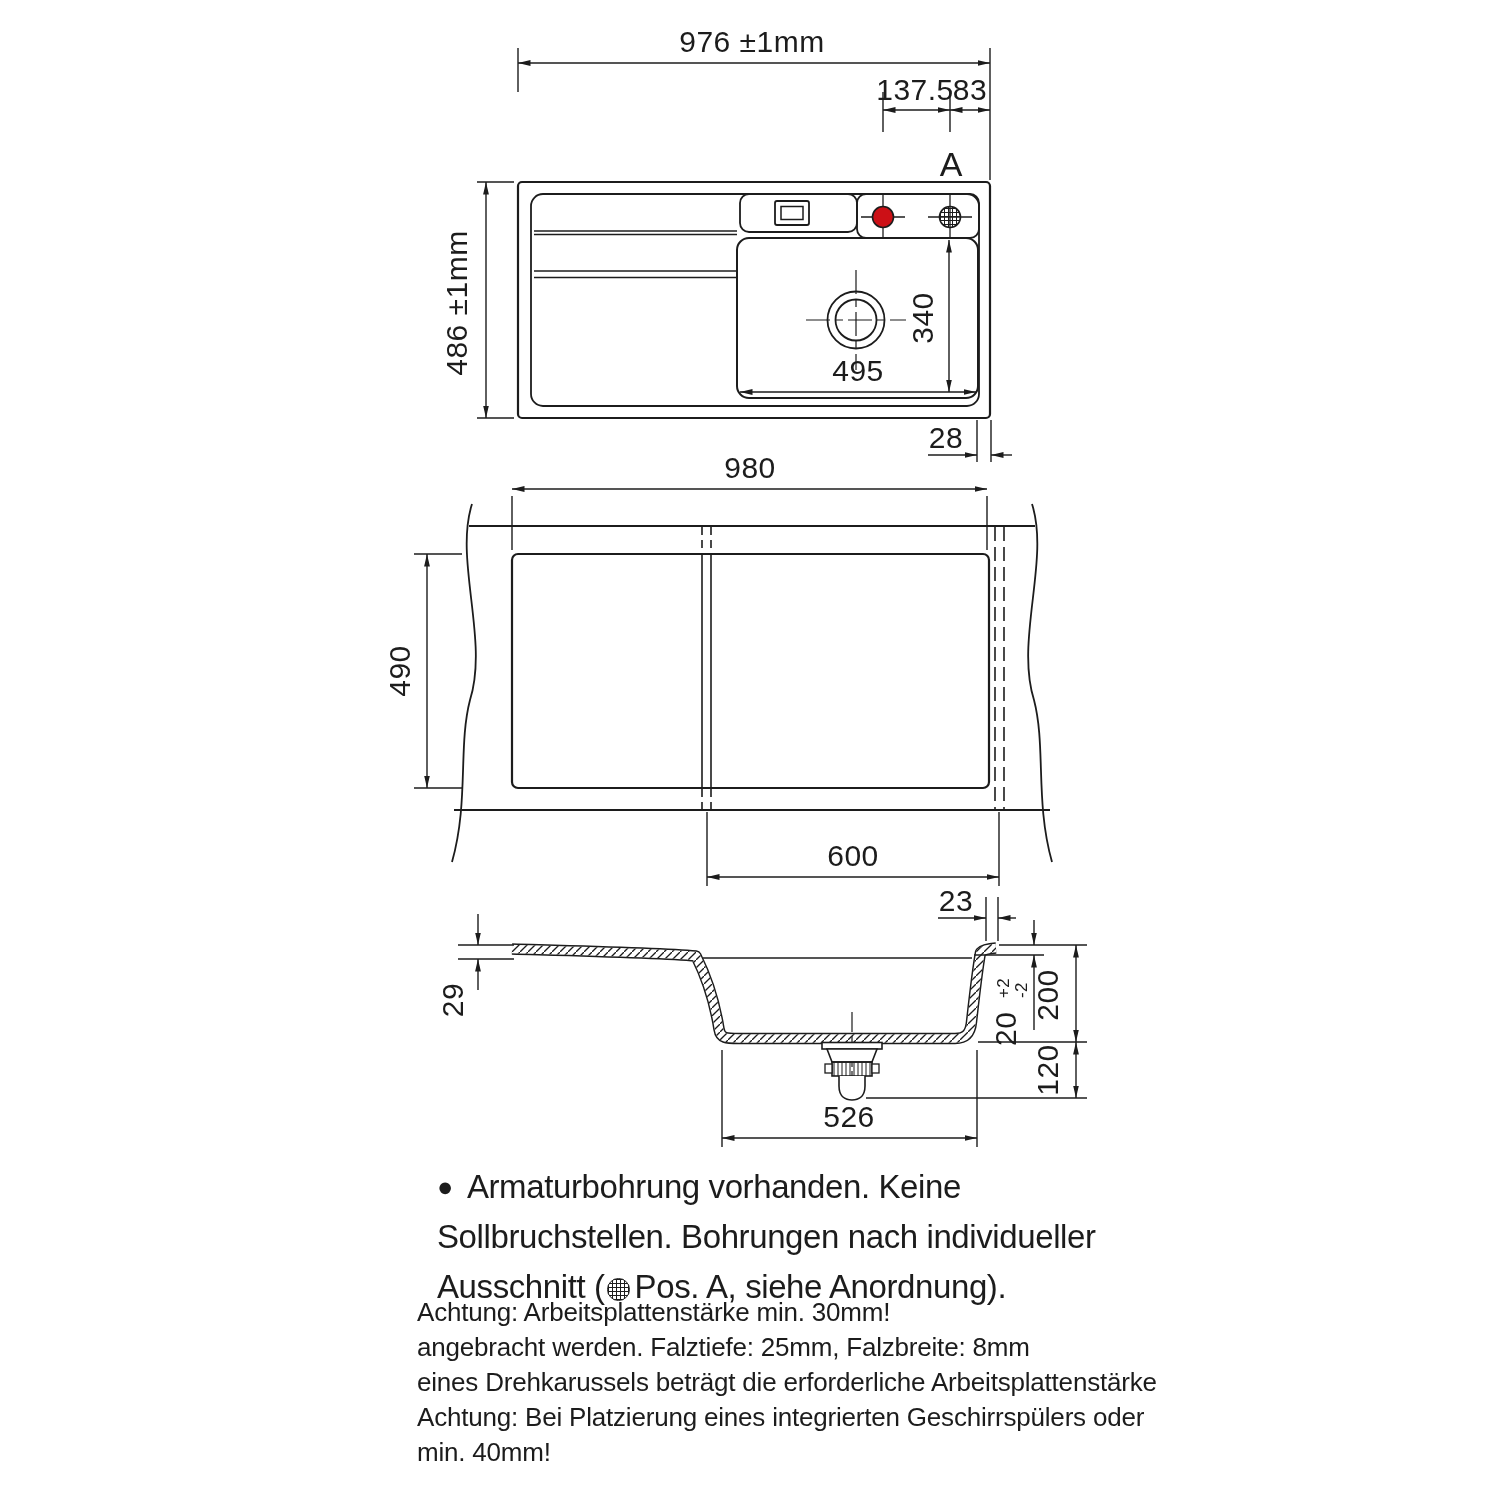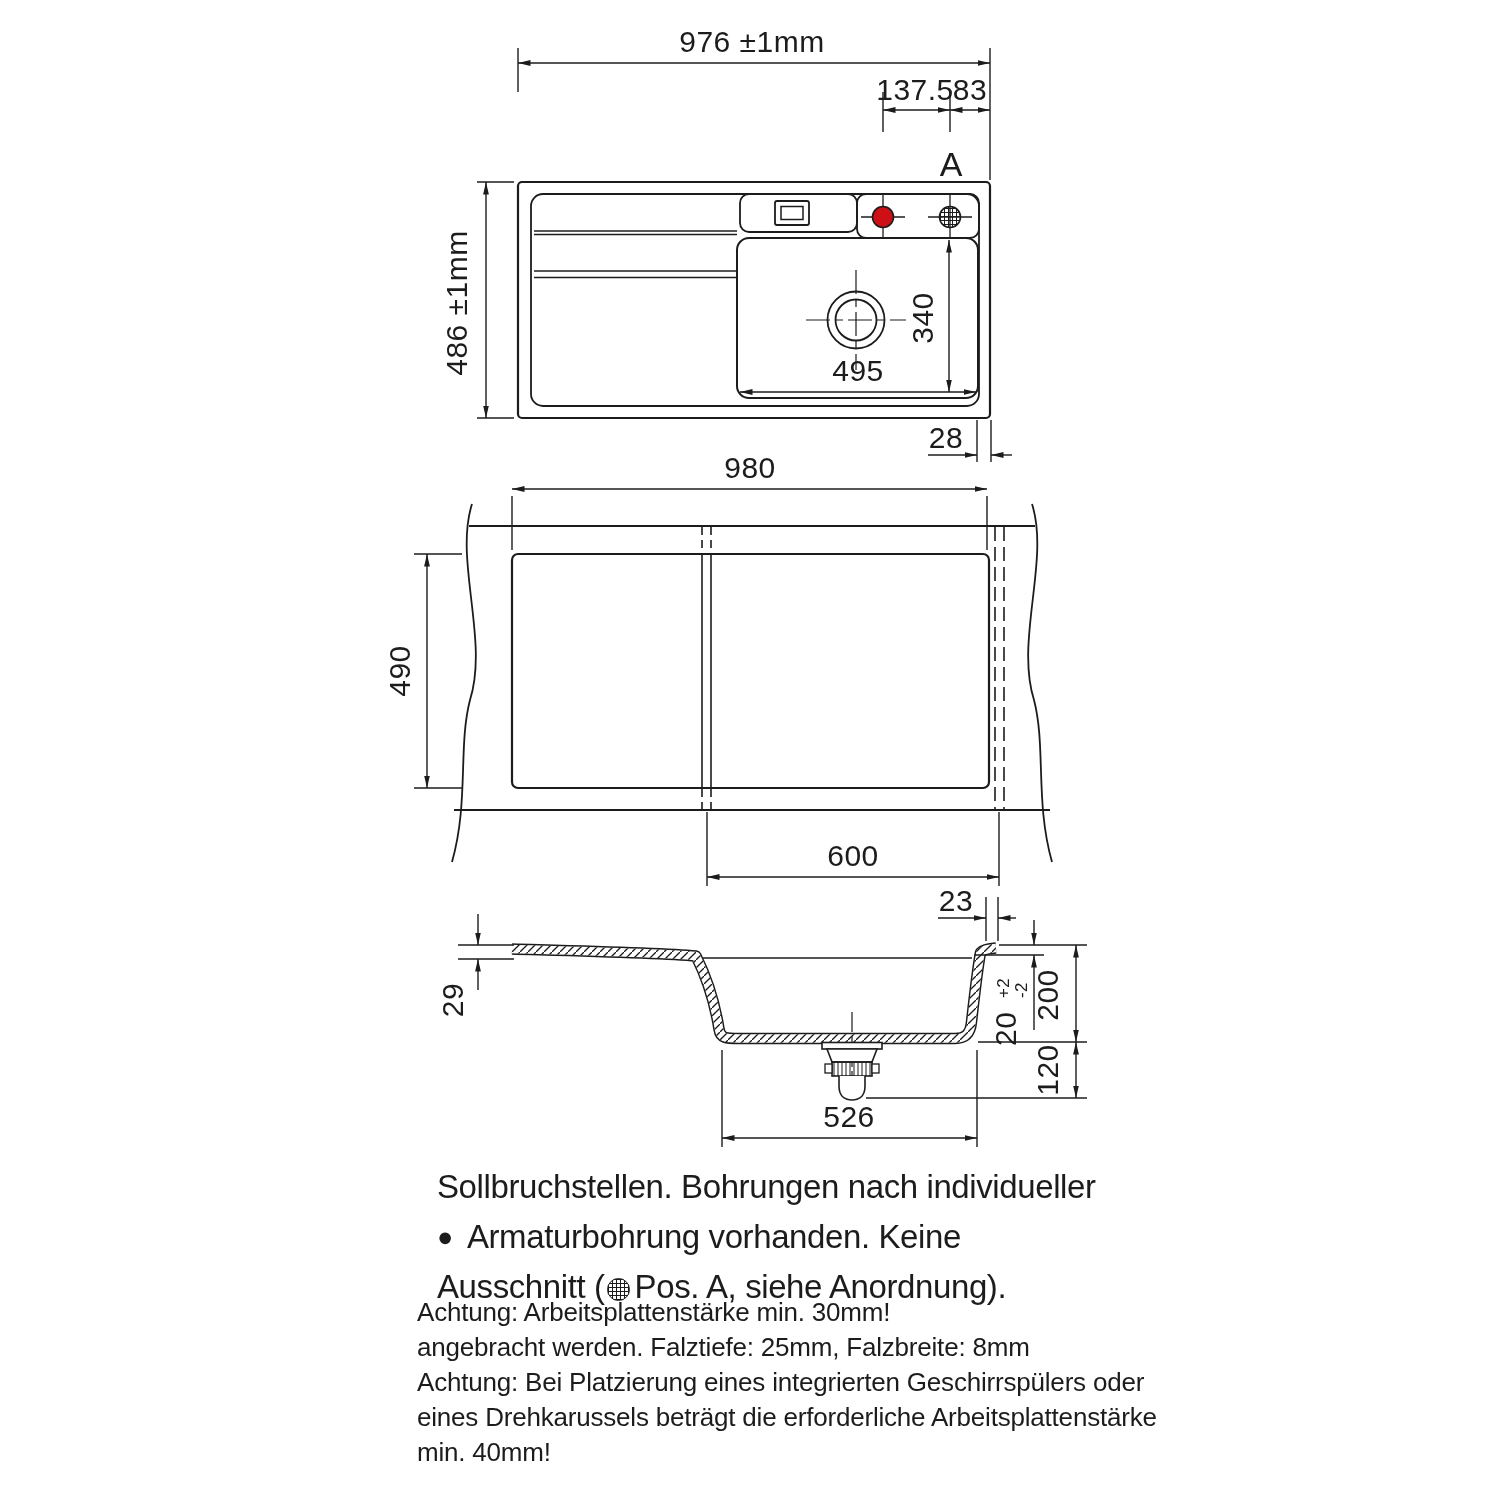--- a/index.html
+++ b/index.html
@@ -226,26 +226,26 @@
     <g>
       <line class="dl" x1="722" y1="1050" x2="722" y2="1147"></line>
       <line class="dl" x1="977" y1="1050" x2="977" y2="1147"></line>
       <line class="dl" x1="722" y1="1138" x2="977" y2="1138" marker-start="url(#arr)" marker-end="url(#arr)"></line>
       <text class="dim" x="849" y="1127" text-anchor="middle">526</text>
     </g>
   </g>
 </svg>
 
 <div class="note">
+  <div><span class="bullet">●</span><span>Armaturbohrung vorhanden. Keine</span></div>
   <div>Sollbruchstellen. Bohrungen nach individueller</div>
-  <div><span class="bullet">●</span><span>Armaturbohrung vorhanden. Keine</span></div>
   <div><span>Ausschnitt (</span><span class="hatch-dot"></span><span>Pos. A, siehe Anordnung).</span></div>
 </div>
 
 <div class="warn">
   <div>Achtung: Arbeitsplattenstärke min. 30mm!</div>
   <div>angebracht werden. Falztiefe: 25mm, Falzbreite: 8mm</div>
+  <div>eines Drehkarussels beträgt die erforderliche Arbeitsplattenstärke</div>
   <div>Achtung: Bei Platzierung eines integrierten Geschirrspülers oder</div>
-  <div>eines Drehkarussels beträgt die erforderliche Arbeitsplattenstärke</div>
   <div>min. 40mm!</div>
 </div>
 
 </div>
 
 </body></html>

